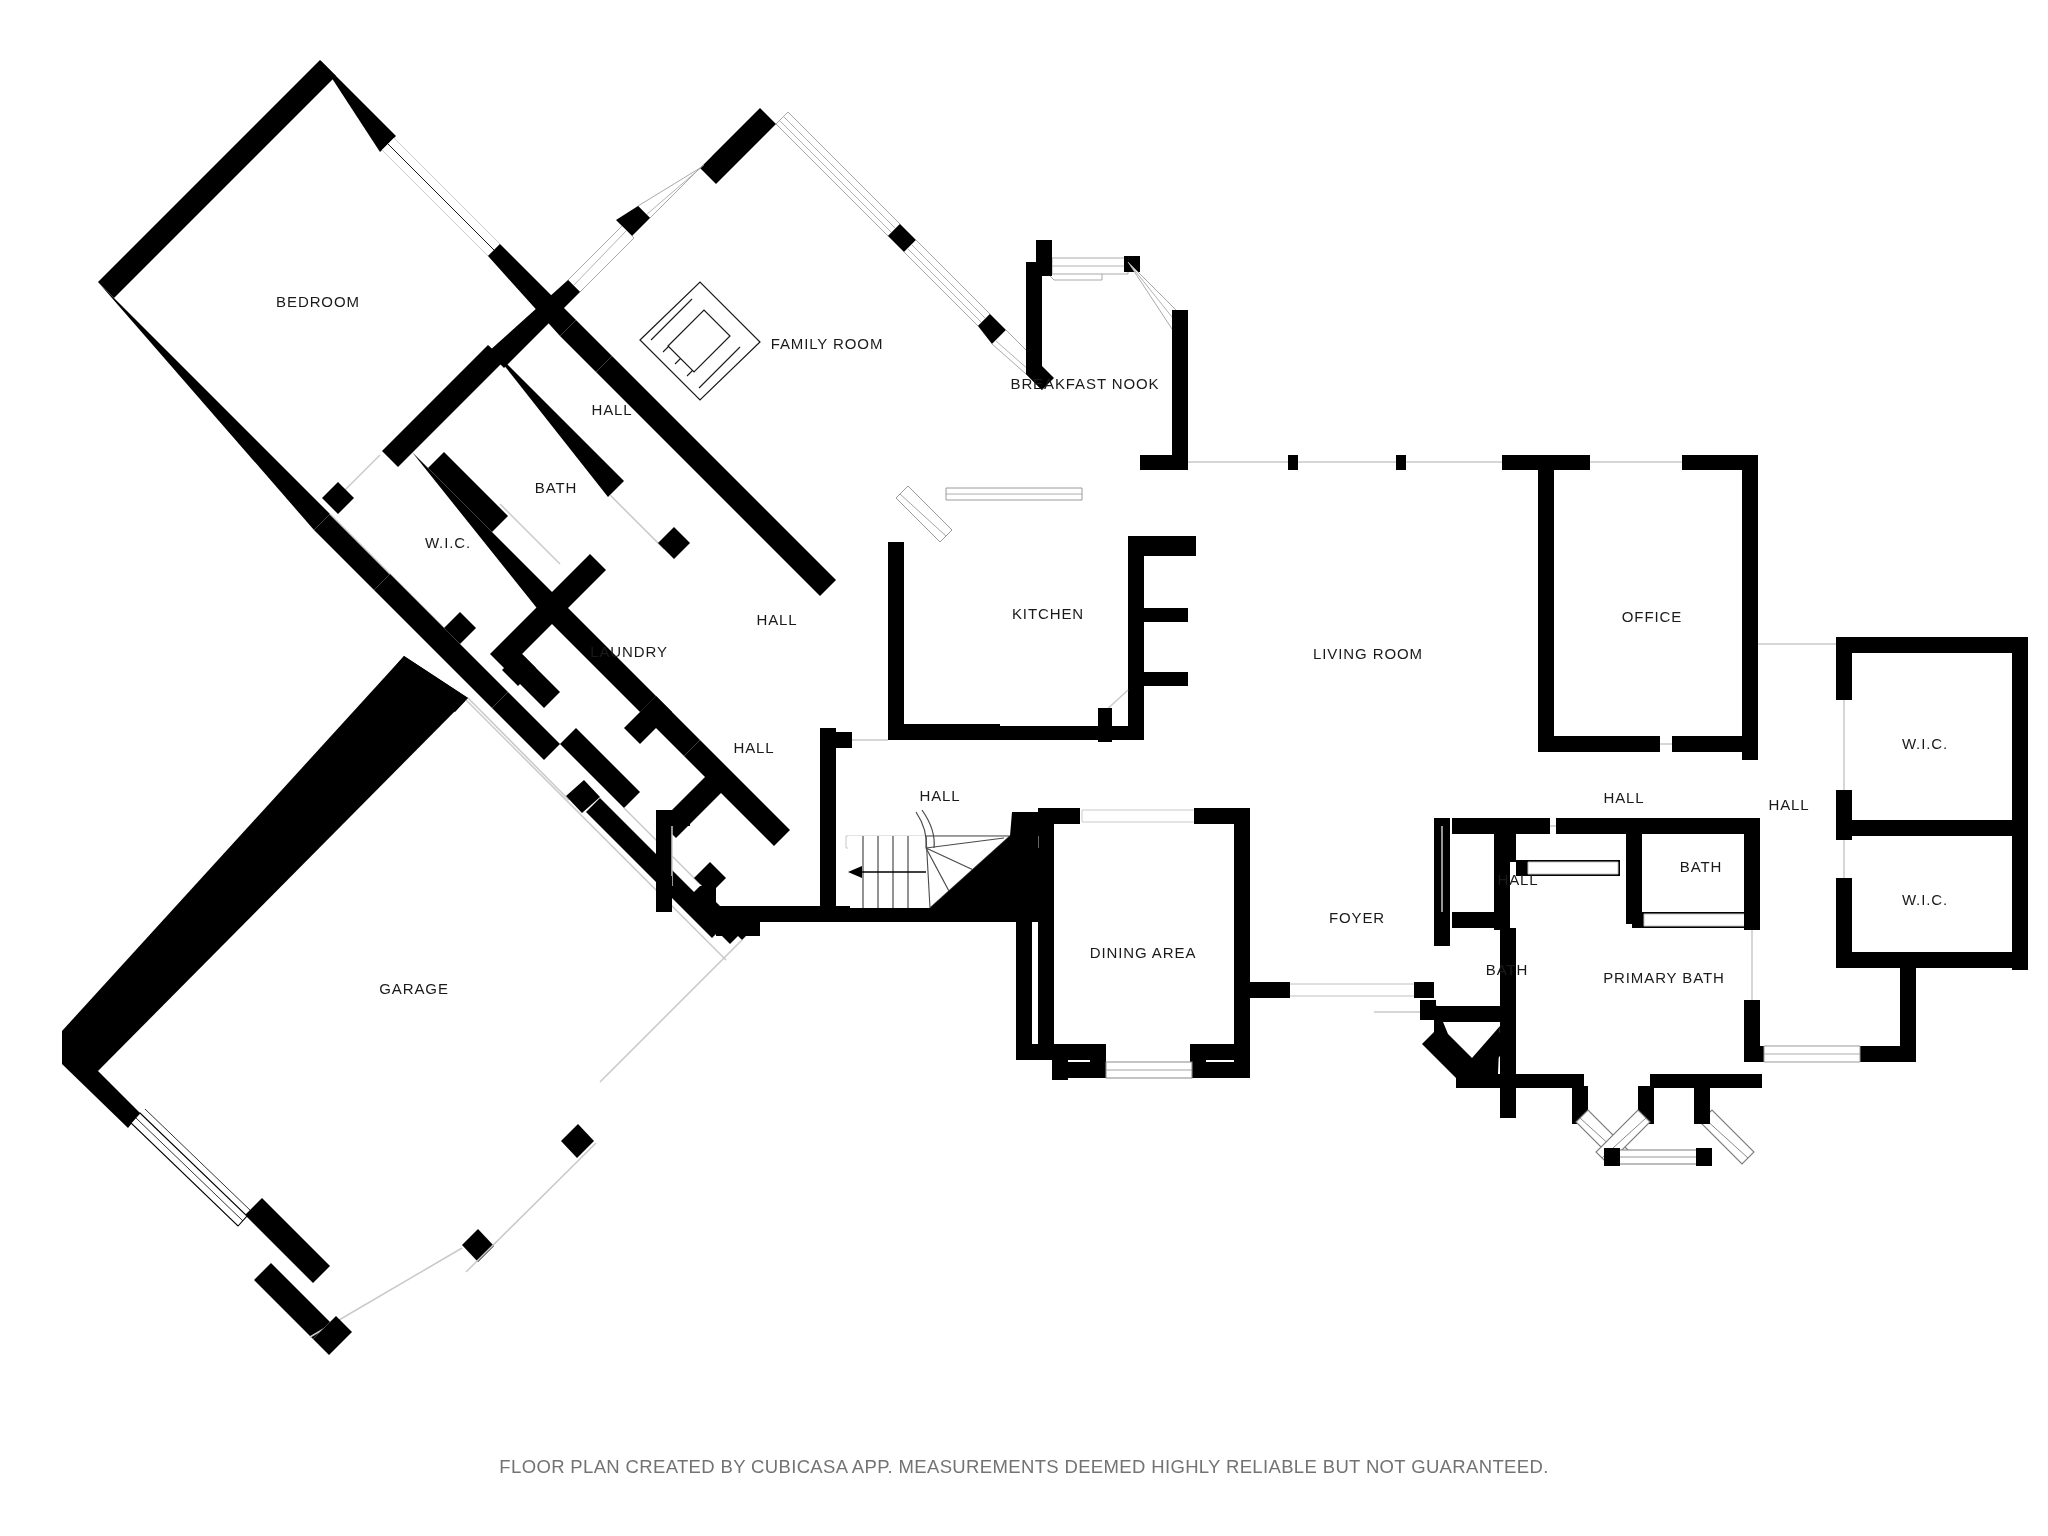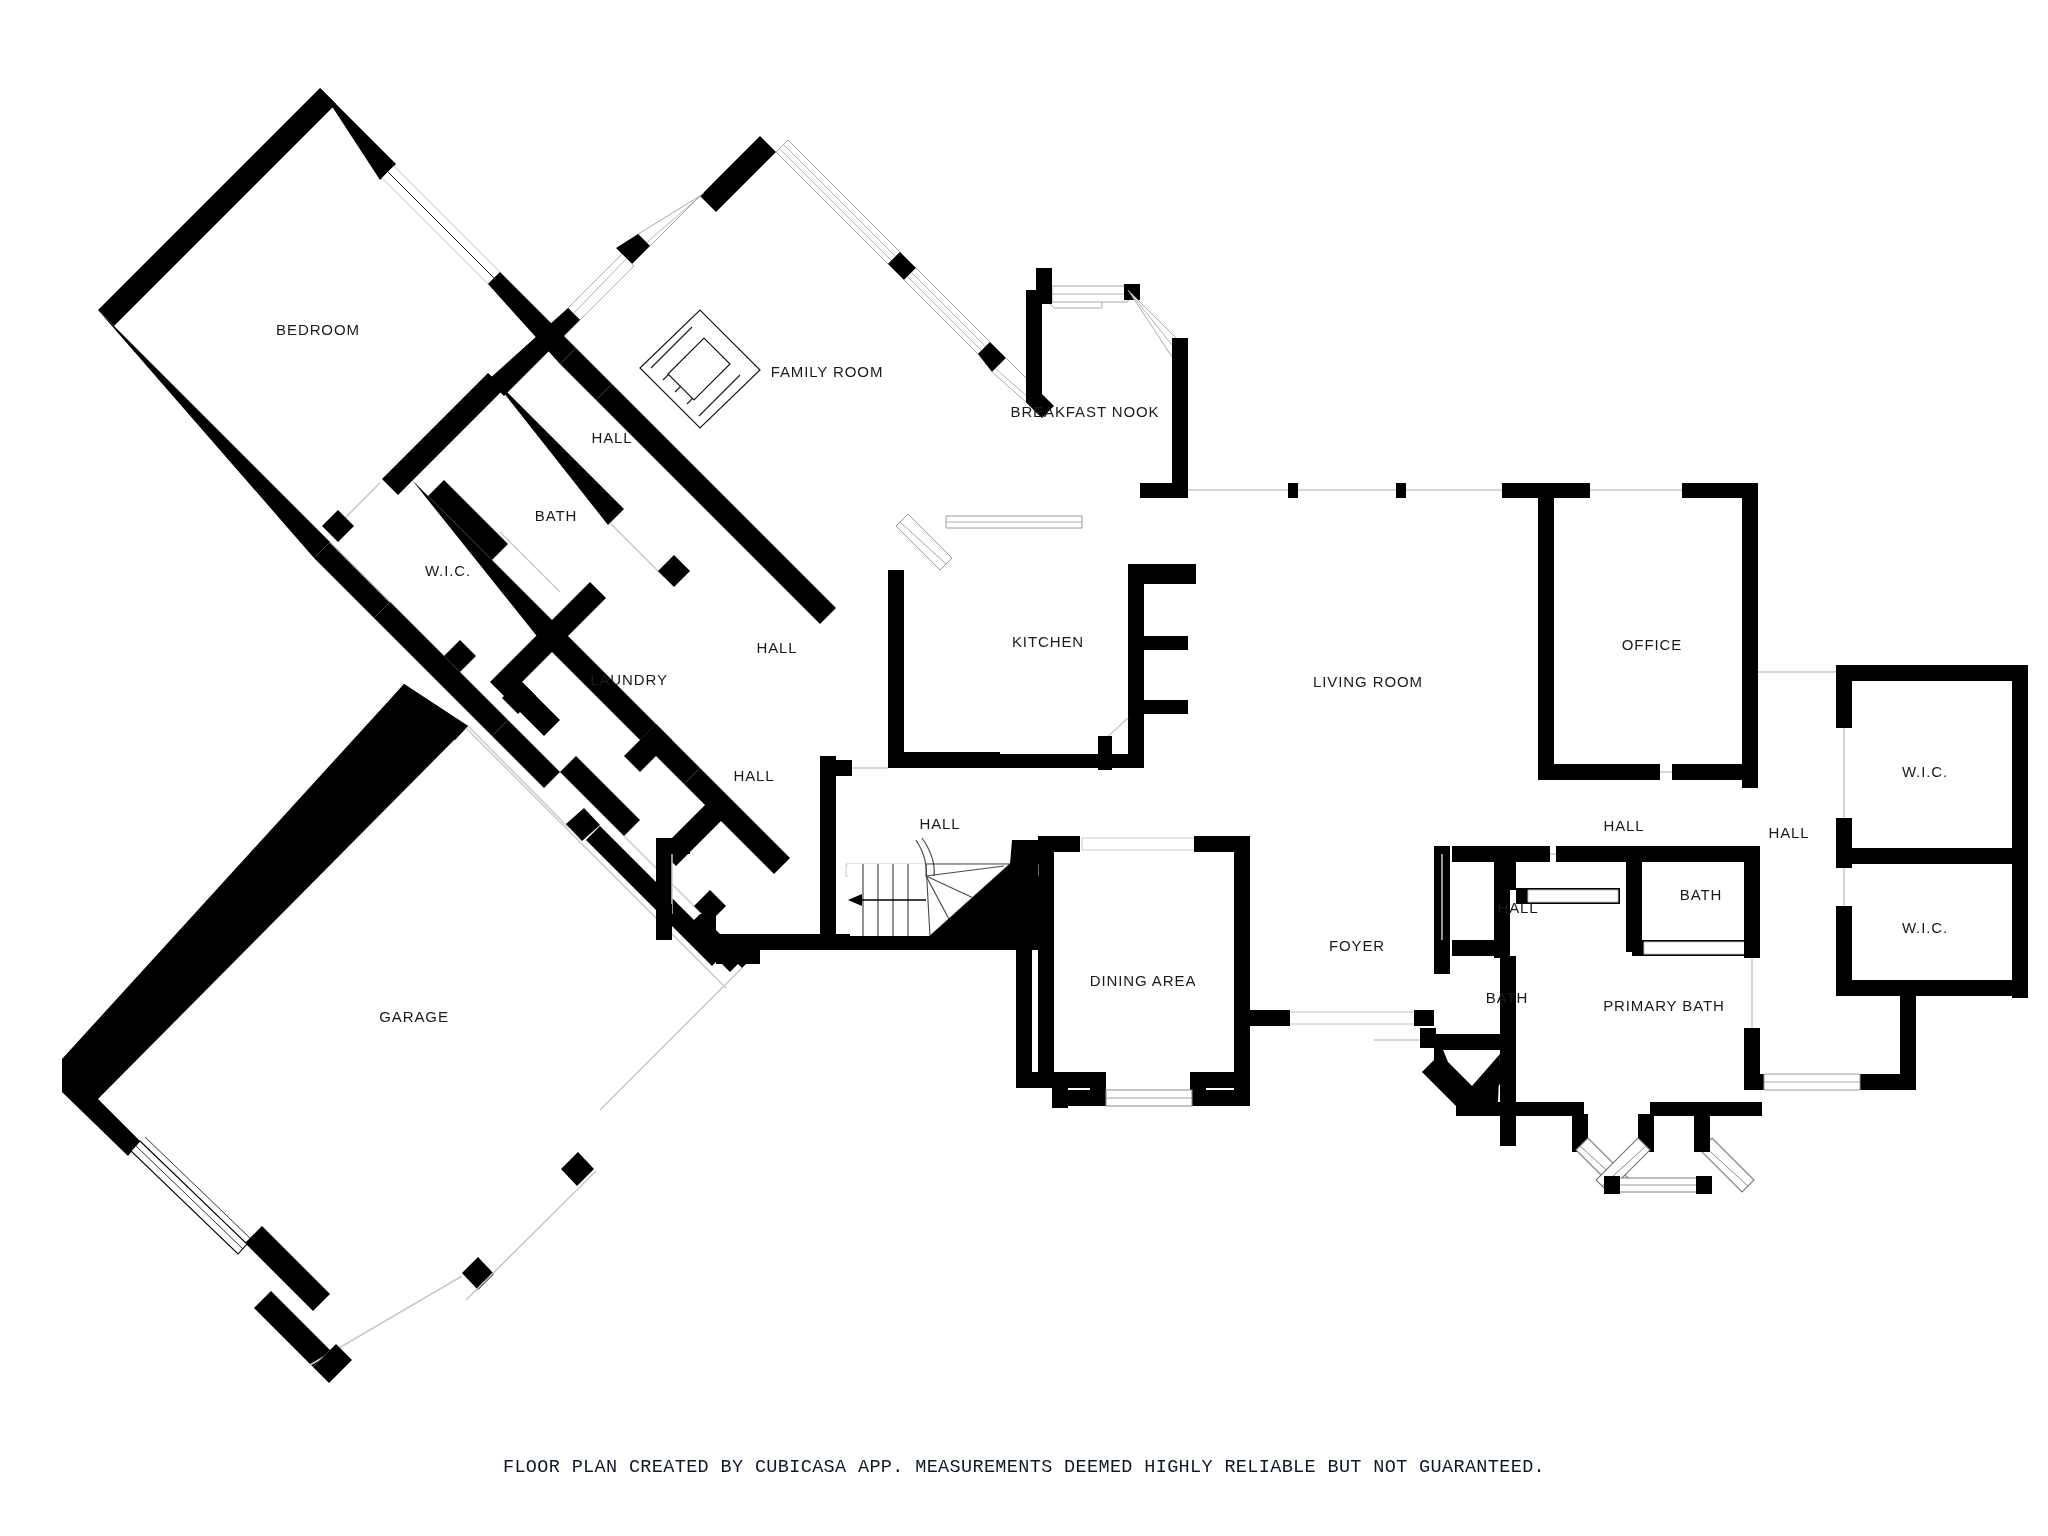--- a/index.html
+++ b/index.html
@@ -11,21 +11,20 @@
   body {
     width: 2048px;
     height: 1536px;
     font-family: "Liberation Sans", sans-serif;
     position: relative;
     overflow: hidden;
   }
   #plan-wrap {
     position: absolute;
     inset: 0;
-    margin-top: 28px;
   }
   svg#floorplan {
     display: block;
     width: 2048px;
     height: 1536px;
   }
   .wall {
     fill: #000000;
     stroke: none;
   }
@@ -46,24 +45,24 @@
     fill: #1a1a1a;
     text-anchor: middle;
     dominant-baseline: middle;
   }
   .footer-note {
     position: absolute;
     left: 0;
     right: 0;
     bottom: 58px;
     text-align: center;
-    font-family: Liberation Mono, monospace;
+    font-family: Liberation Sans, sans-serif;
     font-size: 18.5px;
     letter-spacing: 0.35px;
-    color: #0f172a;
+    color: #737373;
     user-select: none;
   }
   .stair-tread {
     stroke: #4a4a4a;
     stroke-width: 1.2;
     fill: none;
   }
   .stair-arrow {
     stroke: #000000;
     stroke-width: 1.6;

